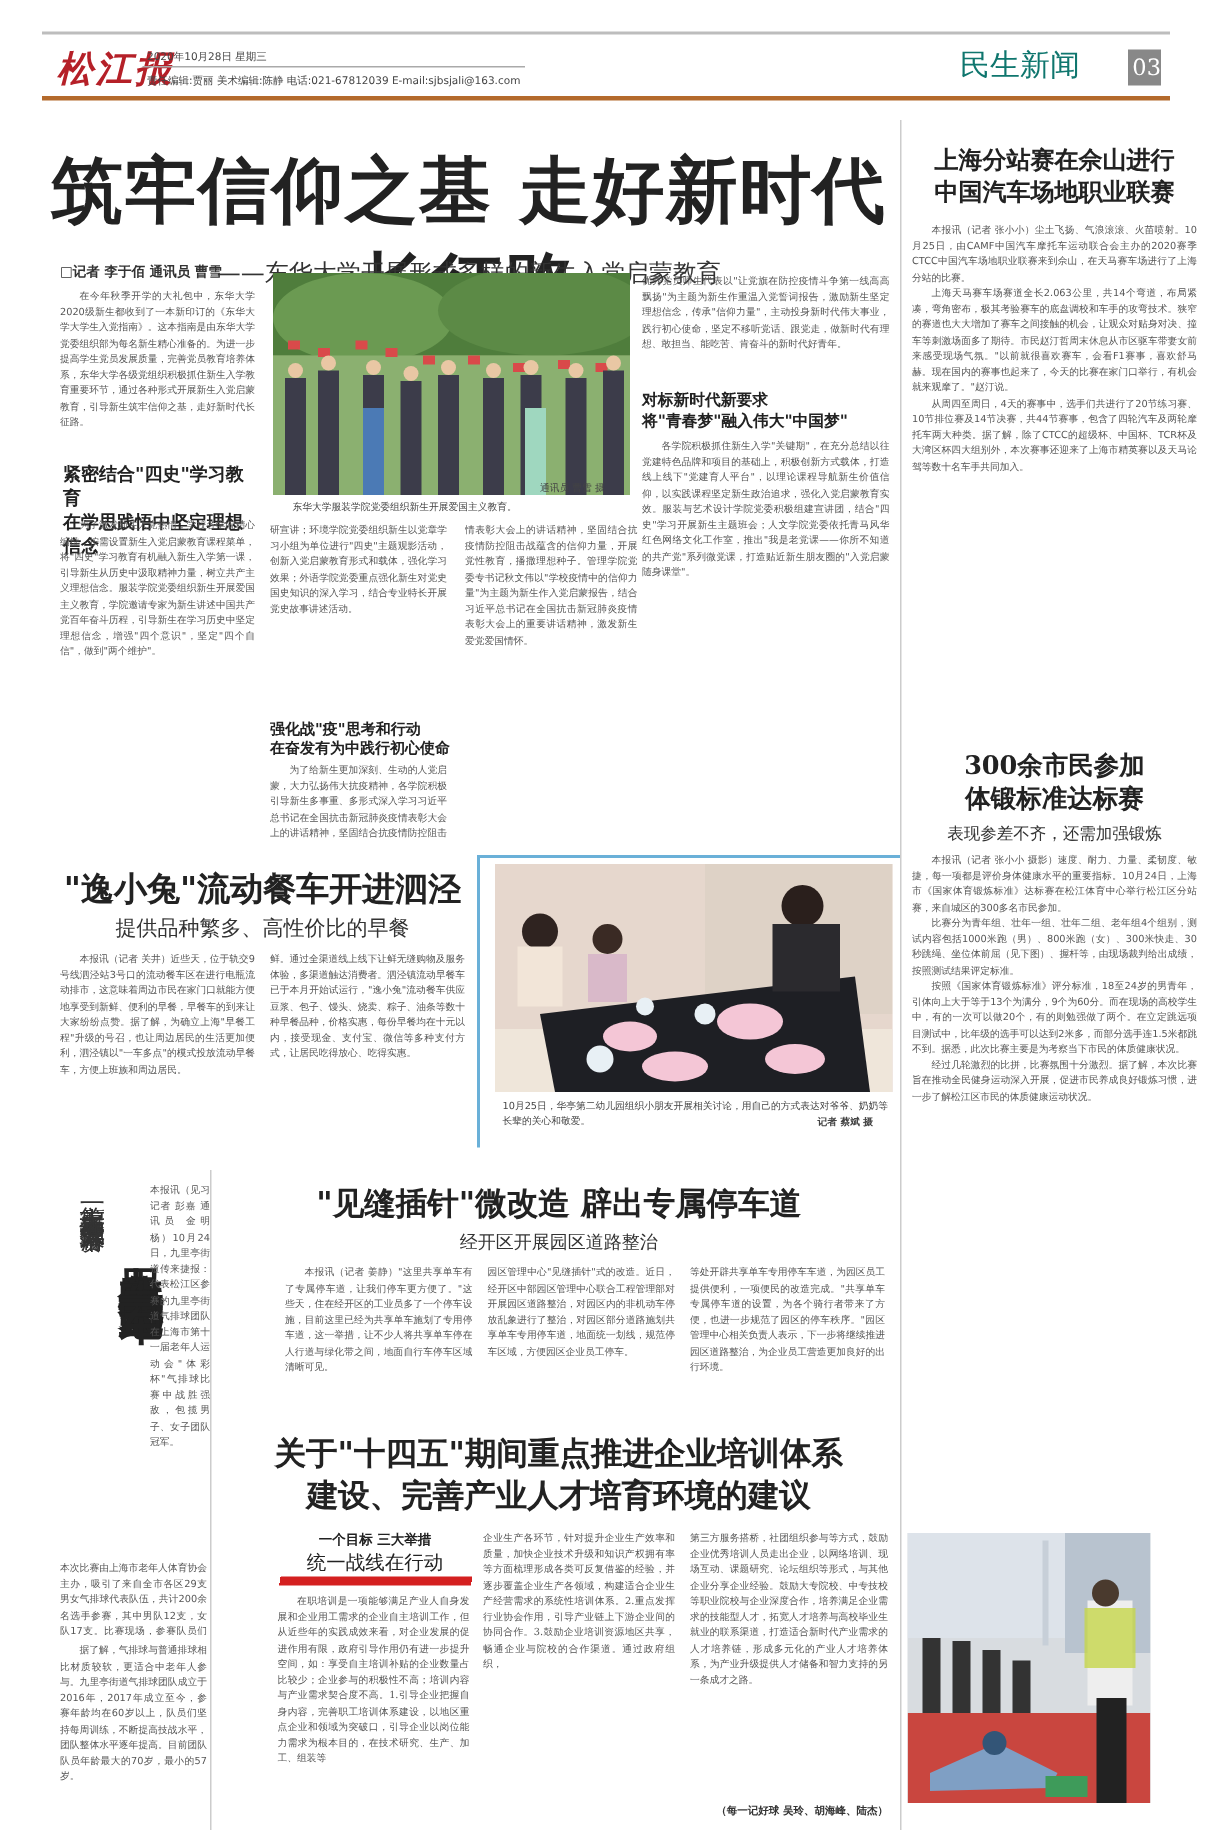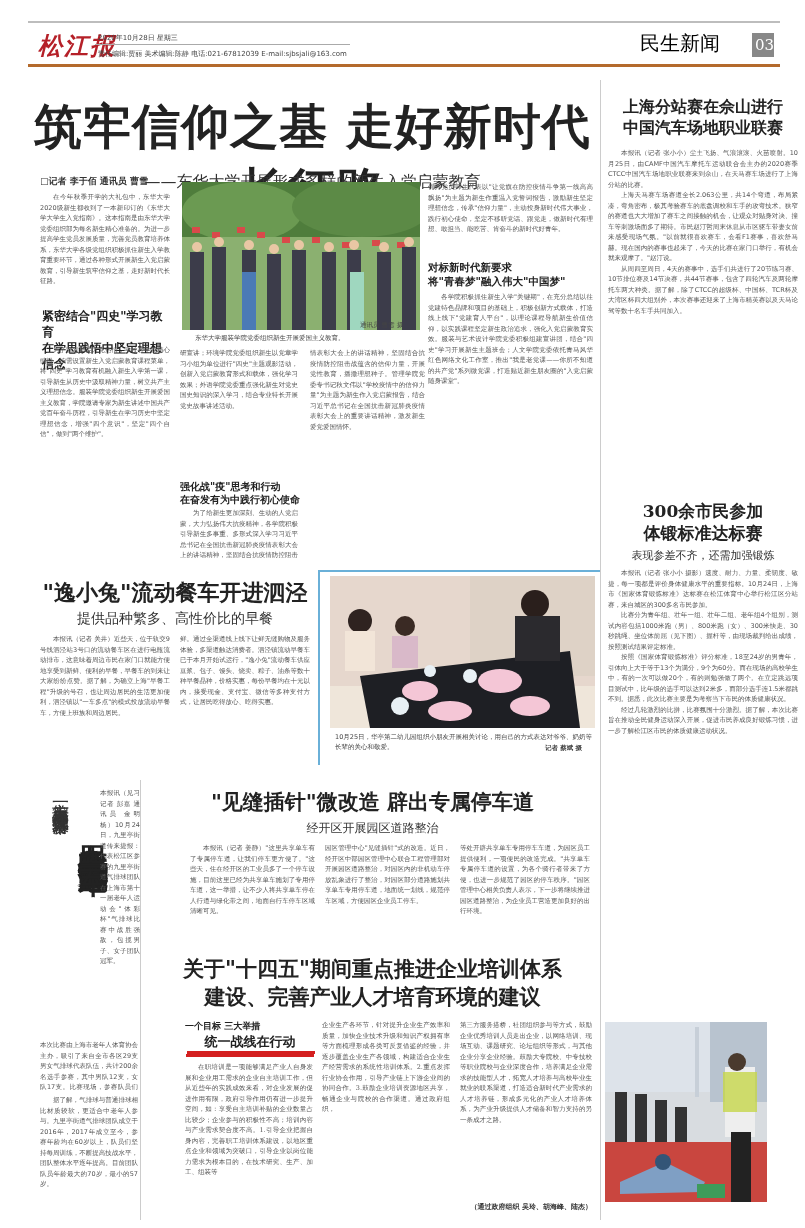--- a/index.html
+++ b/index.html
@@ -4,21 +4,21 @@
 <style>
   * { box-sizing: border-box; margin: 0; padding: 0; }
   html, body { width: 805px; height: 1228px; background: #fff; overflow: hidden; }
   body { font-family: "DejaVu Sans", sans-serif; color: #333; position: relative; }
   .abs { position: absolute; }
   .top-rule { left: 28px; top: 21px; width: 752px; height: 2px; background: #bdbdbd; }
   .masthead-logo { left: 38px; top: 30px; font-family: "DejaVu Serif", serif; font-size: 24px; color: #b52028; font-style: italic; font-weight: bold; letter-spacing: 2px; }
   .masthead-date { left: 98px; top: 33px; font-size: 7px; color: #444; }
   .masthead-line { left: 95px; top: 44px; width: 255px; height: 1px; background: #aaa; }
   .masthead-meta { left: 98px; top: 49px; font-size: 7px; color: #444; white-space: nowrap; }
-  .section-title { left: 640px; top: 30px; font-family: "DejaVu Serif", serif; font-size: 20px; color: #000000; }
+  .section-title { left: 640px; top: 30px; font-family: "DejaVu Serif", serif; font-size: 20px; color: #0f766e; }
   .page-num { left: 752px; top: 33px; width: 22px; height: 24px; background: #888; color: #fff; font-size: 15px; font-family: "DejaVu Serif", serif; text-align: right; line-height: 24px; }
   .brown-rule { left: 28px; top: 64px; width: 752px; height: 3px; background: #b46a2c; }
   .vline { width: 1px; background: #ccc; }
 
   .main-head { left: 30px; top: 95px; width: 565px; text-align: center; font-size: 48px; font-weight: bold; color: #222; letter-spacing: 1px; }
   .main-sub { left: 30px; top: 140px; width: 565px; text-align: center; font-size: 16px; color: #333; margin-top: 32px; }
   .byline { left: 40px; top: 175px; font-size: 9px; font-weight: bold; color: #333; }
   .body-text { font-size: 6.5px; line-height: 10.5px; color: #555; text-align: justify; }
   .sub-head { font-size: 12px; font-weight: bold; line-height: 16px; color: #222; }
   .photo { background: #999; overflow: hidden; }
@@ -207,19 +207,19 @@
 <div class="abs art-head-serif" style="left:145px;top:788px;width:455px;font-size:21px;">"见缝插针"微改造  辟出专属停车道</div>
 <div class="abs art-sub" style="left:145px;top:820px;width:455px;font-size:12px;">经开区开展园区道路整治</div>
 <div class="abs body-text" style="left:190px;top:843px;width:125px;height:100px;overflow:hidden;text-indent:2em;">本报讯（记者 姜静）"这里共享单车有了专属停车道，让我们停车更方便了。"这些天，住在经开区的工业员多了一个停车设施，目前这里已经为共享单车施划了专用停车道，这一举措，让不少人将共享单车停在人行道与绿化带之间，地面自行车停车区域清晰可见。</div>
 <div class="abs body-text" style="left:325px;top:843px;width:125px;height:100px;overflow:hidden;">园区管理中心"见缝插针"式的改造。近日，经开区中部园区管理中心联合工程管理部对开展园区道路整治，对园区内的非机动车停放乱象进行了整治，对园区部分道路施划共享单车专用停车道，地面统一划线，规范停车区域，方便园区企业员工停车。</div>
 <div class="abs body-text" style="left:460px;top:843px;width:130px;height:100px;overflow:hidden;">等处开辟共享单车专用停车车道，为园区员工提供便利，一项便民的改造完成。"共享单车专属停车道的设置，为各个骑行者带来了方便，也进一步规范了园区的停车秩序。"园区管理中心相关负责人表示，下一步将继续推进园区道路整治，为企业员工营造更加良好的出行环境。</div>
 
 <div class="abs" style="left:145px;top:955px;width:455px;text-align:center;font-size:21px;font-weight:bold;color:#222;line-height:28px;">
   <div>关于"十四五"期间重点推进企业培训体系</div>
   <div>建设、完善产业人才培育环境的建议</div>
 </div>
-<div class="abs" style="left:185px;top:1020px;width:130px;font-size:9px;font-weight:bold;color:#222;">一个目标  三大举措</div>
-<div class="abs" style="left:185px;top:1033px;width:130px;text-align:center;font-size:13px;font-weight:bold;color:#222;">统一战线在行动</div>
+<div class="abs" style="left:185px;top:1020px;width:130px;text-align:center;font-size:9px;font-weight:bold;color:#222;">一个目标  三大举措</div>
+<div class="abs" style="left:185px;top:1033px;width:130px;text-align:center;font-size:13px;font-weight:normal;color:#222;">统一战线在行动</div>
 <div class="abs red-banner" style="left:183px;top:1051px;width:135px;"></div>
 <div class="abs body-text" style="left:185px;top:1062px;width:128px;height:150px;overflow:hidden;font-family:'DejaVu Serif',serif;text-indent:2em;">在职培训是一项能够满足产业人自身发展和企业用工需求的企业自主培训工作，但从近些年的实践成效来看，对企业发展的促进作用有限，政府引导作用仍有进一步提升空间，如：享受自主培训补贴的企业数量占比较少；企业参与的积极性不高；培训内容与产业需求契合度不高。1.引导企业把握自身内容，完善职工培训体系建设，以地区重点企业和领域为突破口，引导企业以岗位能力需求为根本目的，在技术研究、生产、加工、组装等</div>
 <div class="abs body-text" style="left:322px;top:1020px;width:128px;height:190px;overflow:hidden;font-family:'DejaVu Serif',serif;">企业生产各环节，针对提升企业生产效率和质量，加快企业技术升级和知识产权拥有率等方面梳理形成各类可反复借鉴的经验，并逐步覆盖企业生产各领域，构建适合企业生产经营需求的系统性培训体系。2.重点发挥行业协会作用，引导产业链上下游企业间的协同合作。3.鼓励企业培训资源地区共享，畅通企业与院校的合作渠道。通过政府组织，</div>
 <div class="abs body-text" style="left:460px;top:1020px;width:132px;height:178px;overflow:hidden;font-family:'DejaVu Serif',serif;">第三方服务搭桥，社团组织参与等方式，鼓励企业优秀培训人员走出企业，以网络培训、现场互动、课题研究、论坛组织等形式，与其他企业分享企业经验。鼓励大专院校、中专技校等职业院校与企业深度合作，培养满足企业需求的技能型人才，拓宽人才培养与高校毕业生就业的联系渠道，打造适合新时代产业需求的人才培养链，形成多元化的产业人才培养体系，为产业升级提供人才储备和智力支持的另一条成才之路。</div>
-<div class="abs" style="left:460px;top:1202px;width:132px;text-align:right;font-size:7px;font-weight:bold;color:#333;">（通过政府组织 吴玲、胡海峰、陆杰）</div>
+<div class="abs" style="left:460px;top:1202px;width:132px;text-align:right;font-size:7px;font-weight:bold;color:#333;">（每一记好球 吴玲、胡海峰、陆杰）</div>
 
 </body></html>

